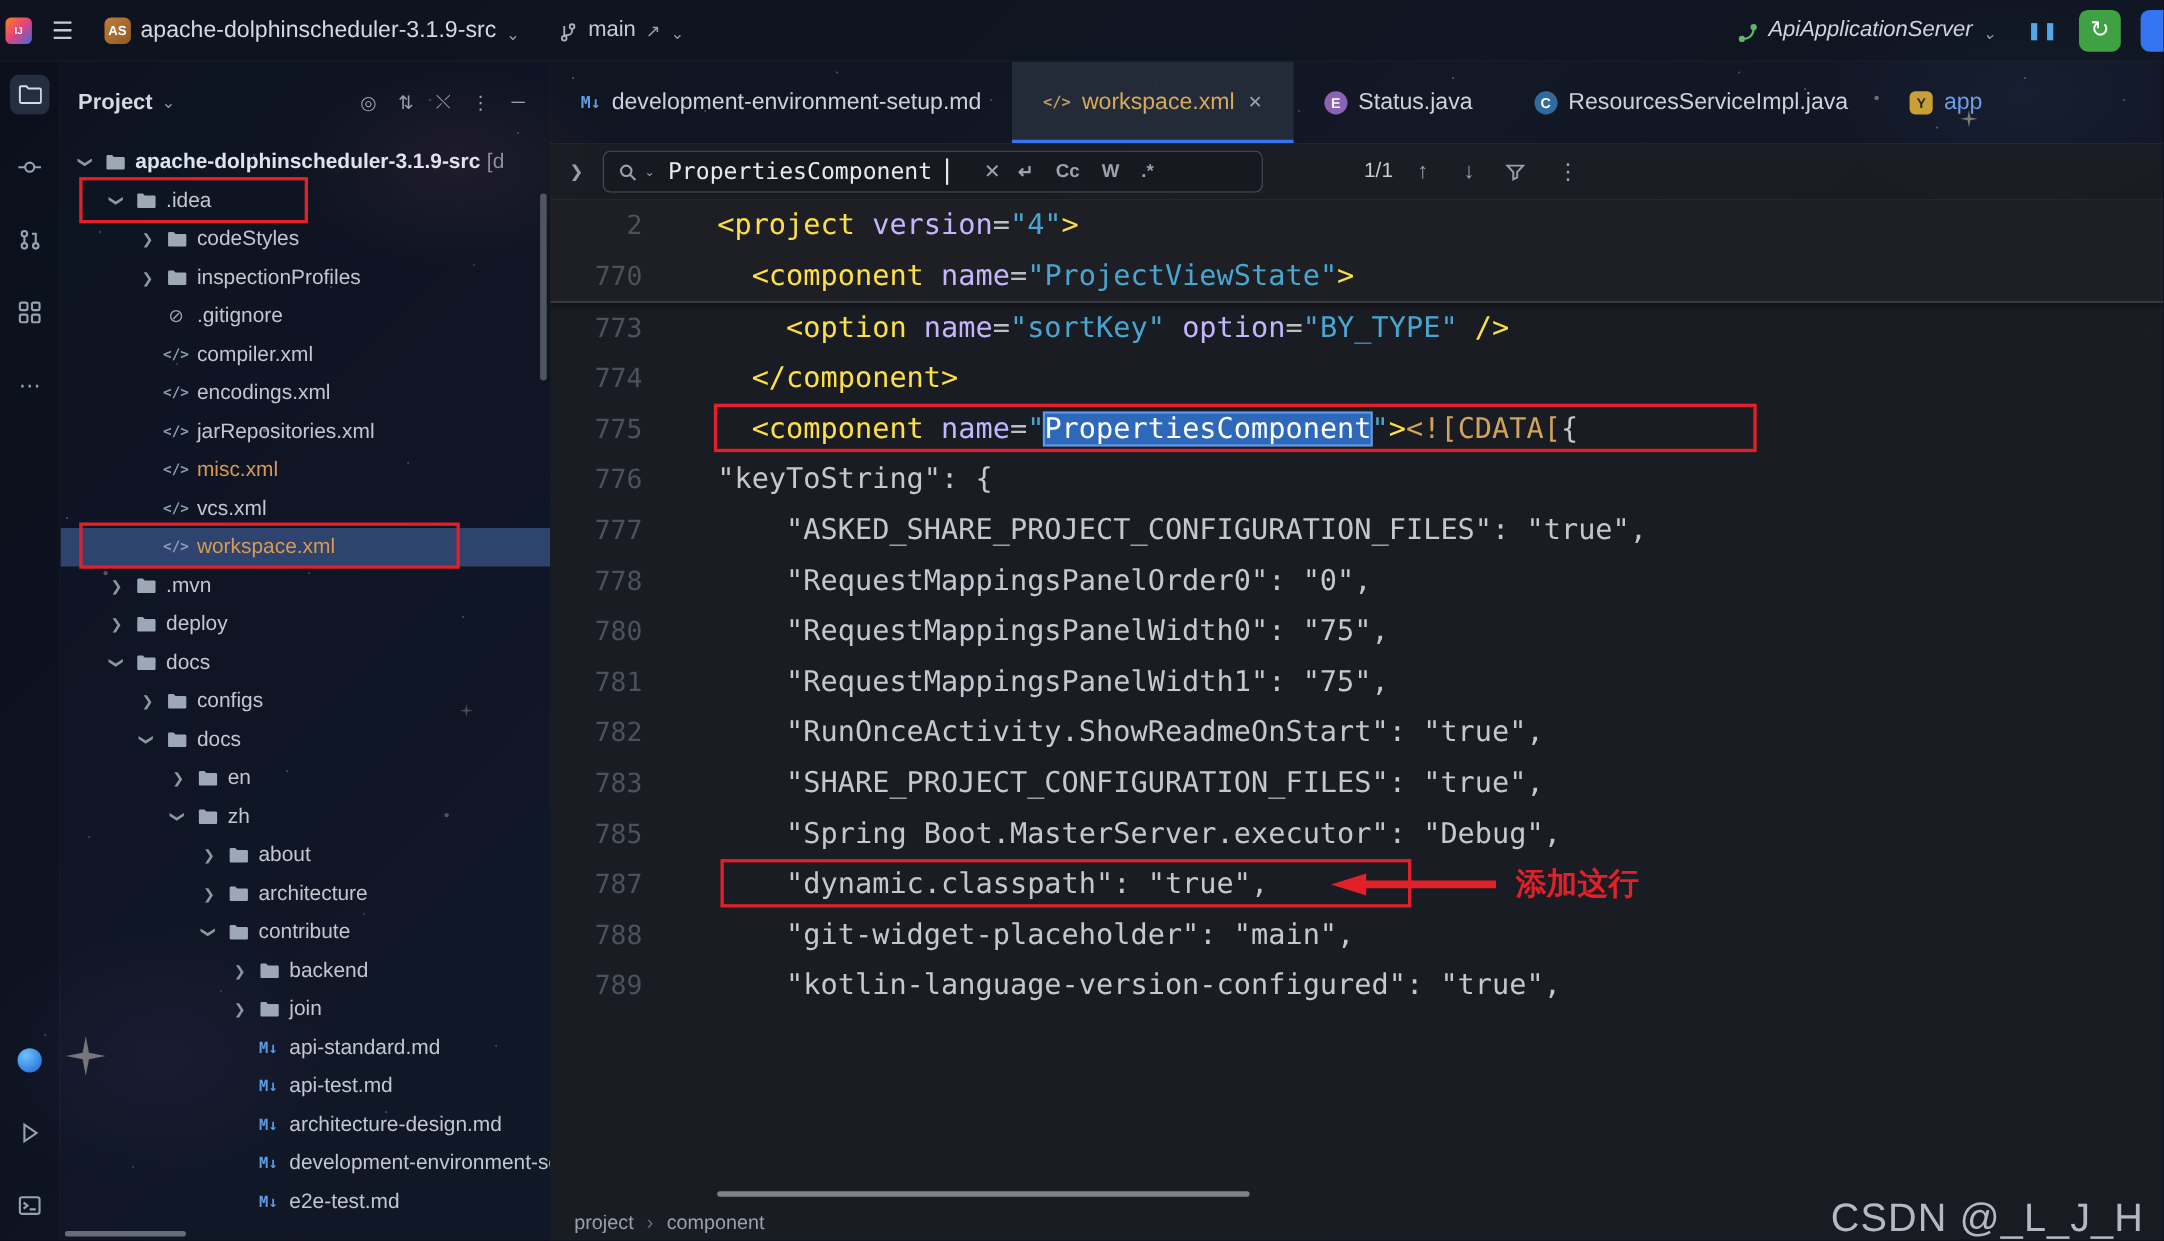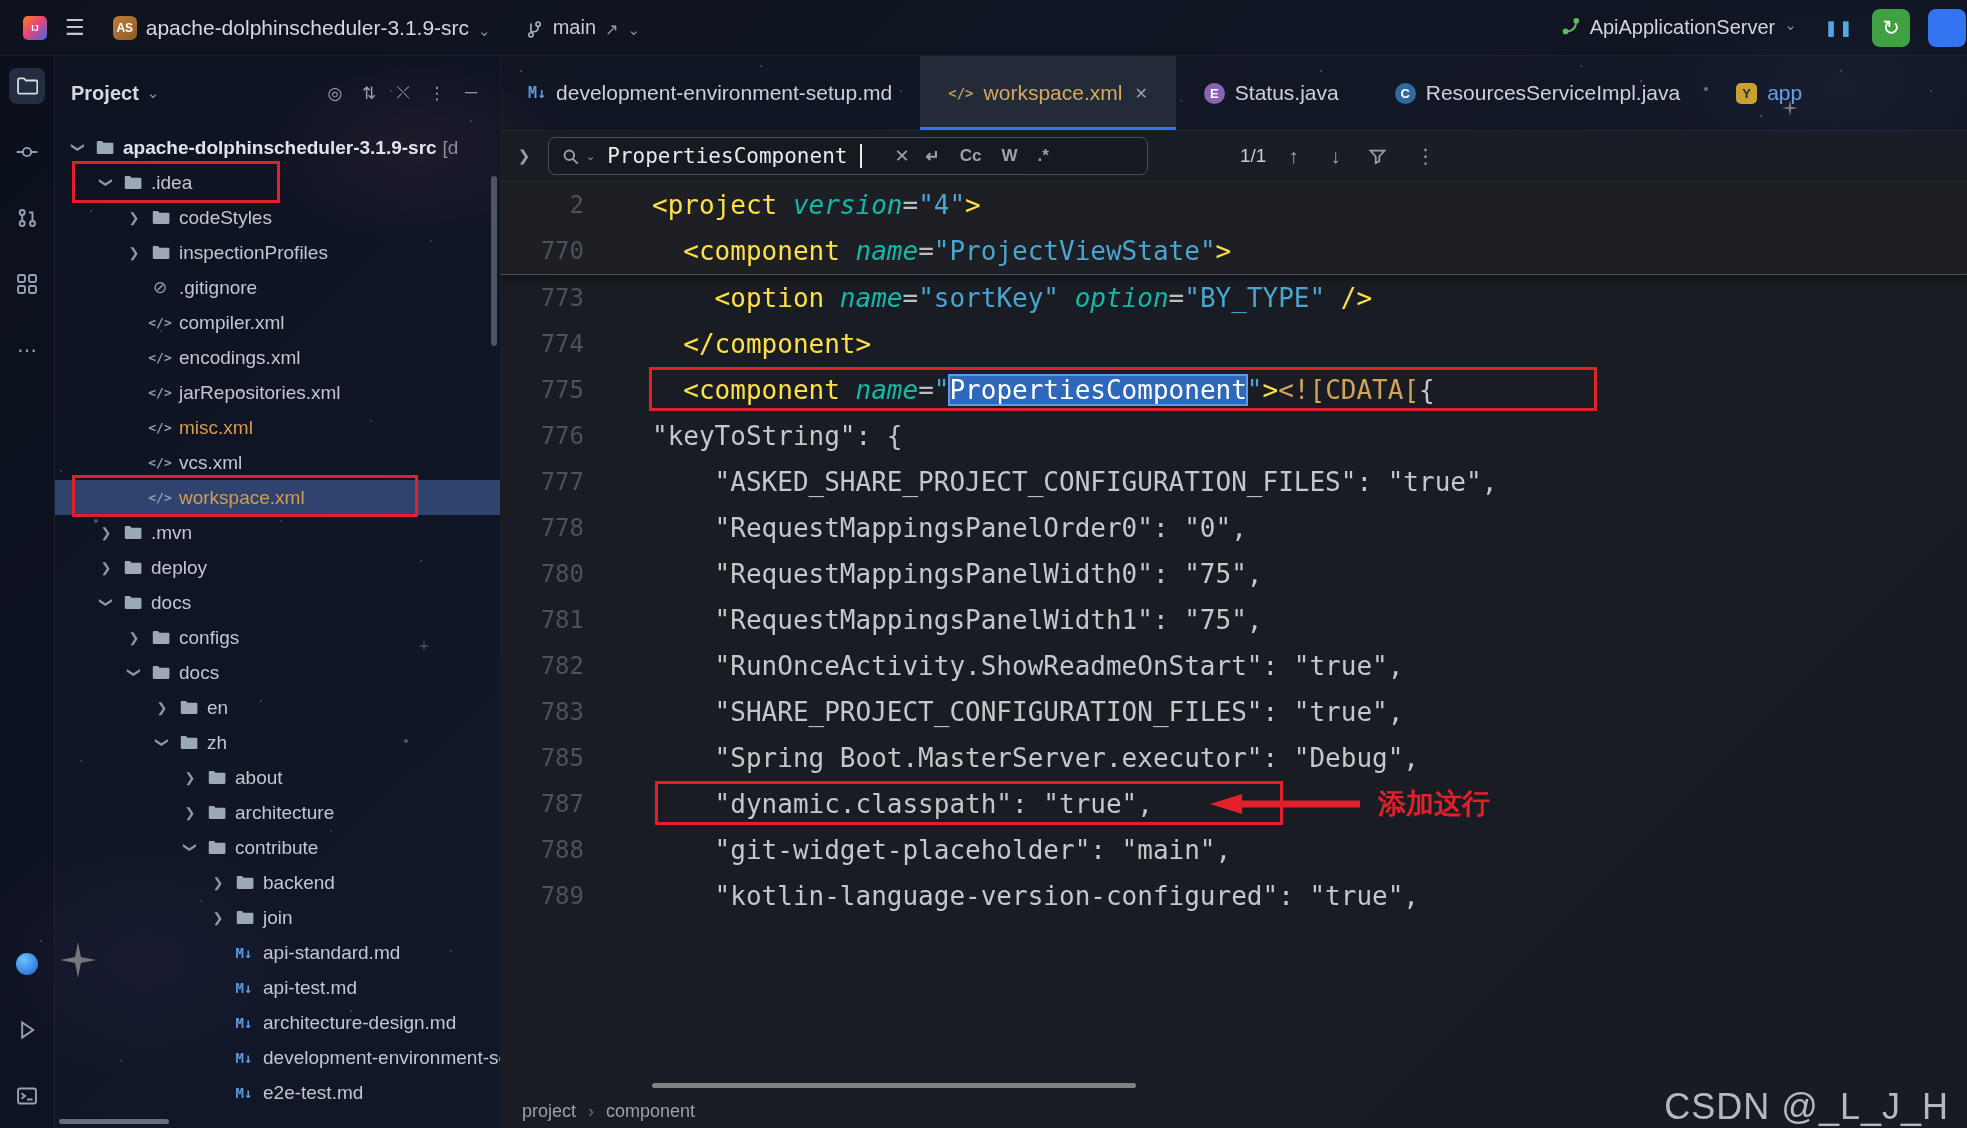--- a/index.html
+++ b/index.html
@@ -27,33 +27,33 @@
     1950px 300px 0 rgba(255,255,255,.4),1940px 520px 0 rgba(255,255,255,.35),1955px 760px 0 rgba(255,255,255,.4),
     1920px 950px 0 rgba(255,255,255,.4),1890px 1080px 0 rgba(255,255,255,.35),240px 390px 0 1px rgba(255,255,255,.65),
     95px 520px 0 1px rgba(255,255,255,.6),405px 740px 0 1px rgba(255,255,255,.6);}
   .sparkle{position:absolute;background:#FFF6EC;clip-path:polygon(50% 0%,58% 42%,100% 50%,58% 58%,50% 100%,42% 58%,0% 50%,42% 42%);filter:drop-shadow(0 0 8px rgba(255,220,200,.9));}
   .sp1{left:60px;top:942px;width:36px;height:36px;opacity:.95;}
   .sp2{left:1782px;top:100px;width:16px;height:16px;opacity:.8;}
   .sp3{left:418px;top:640px;width:12px;height:12px;opacity:.55;}
 
   
   .topbar{position:absolute;left:0;top:0;width:100%;height:56px;display:flex;align-items:center;
-    background:rgba(15,19,30,.68);border-bottom:1px solid rgba(255,255,255,.05);z-index:5;gap:14px;padding:0 23px;box-sizing:border-box;}
+    background:rgba(15,19,30,.68);border-bottom:1px solid rgba(255,255,255,.05);z-index:5;gap:14px;padding:0 5px;box-sizing:border-box;}
   .logo{width:24px;height:24px;border-radius:5px;background:linear-gradient(135deg,#FC801D,#E4447C 48%,#3B6AE3);
     color:#fff;font-size:9px;font-weight:bold;display:flex;align-items:center;justify-content:center;flex:0 0 auto;}
   .ham{font-size:22px;color:#C2C7D0;margin:0 4px;}
   .widget{display:flex;align-items:flex-end;gap:9px;padding:5px 10px;border-radius:8px;}
   .as-badge{width:24px;height:24px;border-radius:6px;background:linear-gradient(135deg,#C07E3A,#8F5A25);
     color:#fff;font-size:12px;font-weight:bold;display:flex;align-items:center;justify-content:center;}
   .proj-name{font-size:21px;color:#D5D9E0;}
   .dd{color:#8E96A3;font-size:15px;}
   .branch-name{font-size:20px;color:#C7CBD3;}
   .arr{color:#9AA2AE;font-size:16px;}
   .top-right{margin-left:auto;display:flex;align-items:center;gap:18px;}
-  .runcfg{display:flex;align-items:flex-start;gap:9px;font-size:20px;color:#D0D4DC;}
+  .runcfg{display:flex;align-items:flex-end;gap:9px;font-size:20px;color:#D0D4DC;font-style:italic;}
   .pause{color:#53A7E8;font-size:15px;letter-spacing:2px;font-weight:bold;}
   .green-btn{width:38px;height:38px;border:none;border-radius:8px;background:#3FA142;color:#fff;font-size:21px;
     display:flex;align-items:center;justify-content:center;cursor:pointer;}
   .blue-sliver{width:38px;height:38px;border-radius:8px;background:#3574F0;margin-right:-22px;}
 
   
   .activity{position:absolute;left:0;top:56px;width:55px;bottom:0;background:rgba(11,15,25,.55);
     border-right:1px solid rgba(255,255,255,.05);display:flex;flex-direction:column;align-items:center;
     padding:12px 0 14px;box-sizing:border-box;z-index:4;}
   .abar-top,.abar-bottom{display:flex;flex-direction:column;align-items:center;gap:30px;}
@@ -115,21 +115,21 @@
   .scount{color:#C8CBD2;font-size:19px;margin-left:80px;}
   .snav{color:#9DA2AC;font-size:20px;padding:0 10px;}
   .funnel{margin:0 6px;}
 
   .code{flex:1;position:relative;background:rgba(26,28,34,.96);font-family:"DejaVu Sans Mono",monospace;font-size:26px;overflow:hidden;}
   .sticky{background:rgba(30,32,38,.98);border-bottom:1px solid #4A4E55;box-shadow:0 3px 6px rgba(0,0,0,.35);position:relative;z-index:2;}
   .code-line{height:46px;display:flex;align-items:center;position:relative;}
   .gut{flex:0 0 110px;text-align:right;padding-right:26px;color:#4C525C;font-size:24px;box-sizing:border-box;}
   .ctext{white-space:pre;padding-left:42px;}
   .tk-tag{color:#fde047;}
-  .tk-attr{color:#14b8a6;font-style:italic;}
+  .tk-attr{color:#c4b5fd;}
   .tk-eq{color:#BCBEC4;}
   .tk-str{color:#49A6D0;}
   .tk-cdata{color:#D2A45A;}
   .tk-plain{color:#C4C7CD;}
   .tk-sel{background:#2D68BB;color:#FFFFFF;outline:2px solid #5E9BE6;outline-offset:-1px;}
   .red-box{position:absolute;top:0;height:44px;border:3px solid #E3202A;box-sizing:border-box;pointer-events:none;z-index:3;}
   .arrow-note{position:absolute;left:710px;top:0;height:46px;display:flex;align-items:center;gap:18px;z-index:3;}
   .callout{color:#E3202A;font-weight:bold;font-size:28px;font-family:"Liberation Sans","DejaVu Sans",sans-serif;}
   .hsb{position:absolute;left:152px;bottom:6px;width:484px;height:5px;border-radius:3px;background:rgba(255,255,255,.45);z-index:4;}
 

